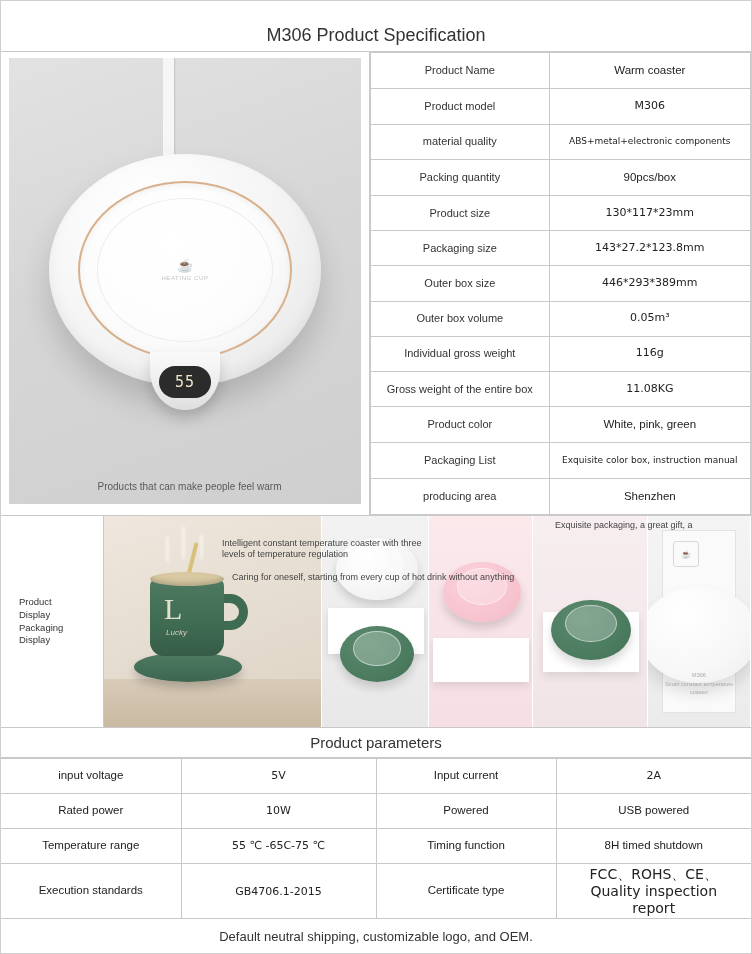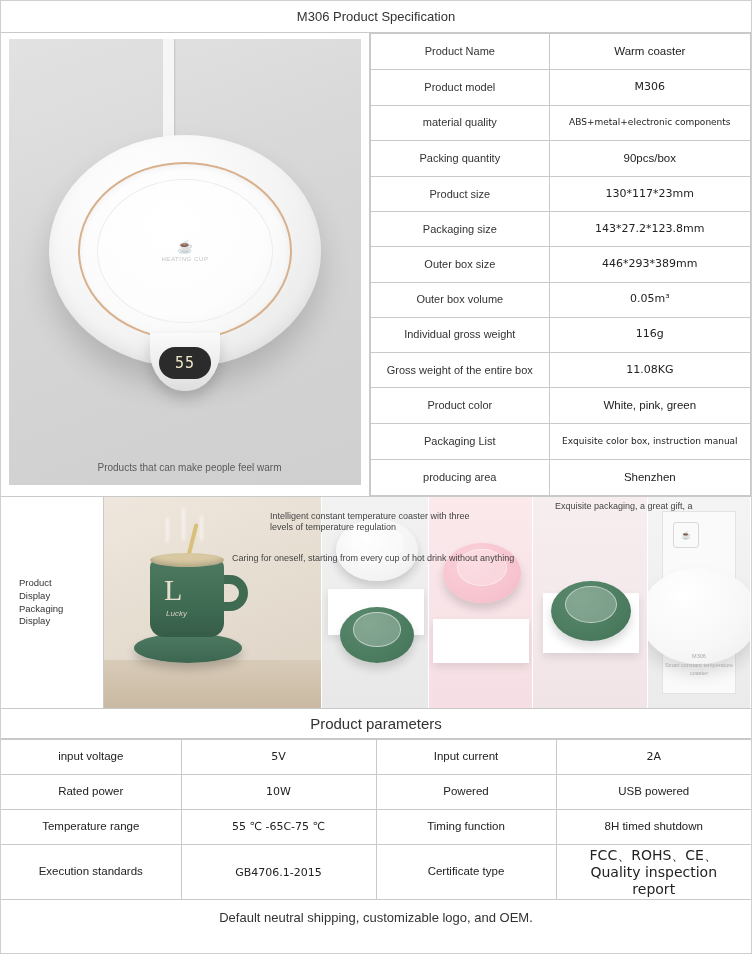--- a/index.html
+++ b/index.html
@@ -18,23 +18,24 @@
     height: 954px;
     border: 1px solid #cfcfcf;
     background: #fff;
   }
   
   .title-bar {
     height: 32px;
     display: flex;
     align-items: center;
     justify-content: center;
-    font-size: 13px;
+    font-size: 18px;
     color: #333;
     border-bottom: 1px solid #c9c9c9;
+    margin-top: 19px;
   }
   
   .top {
     display: flex;
     height: 464px;
     border-bottom: 1px solid #c9c9c9;
   }
   .photo-pane {
     width: 369px;
     padding: 6px 8px 8px 8px;
@@ -265,27 +266,26 @@
   }
   .table-top {
     position: absolute;
     left: 0; right: 0; bottom: 0;
     height: 48px;
     background: linear-gradient(180deg,#d8cbb8 0%, #c9b9a2 100%);
   }
   .overlay-text-a {
     position: absolute;
     left: 118px;
-    top: 14px;
+    top: 22px;
     width: 200px;
     font-size: 9px;
     color: #444;
     line-height: 1.18;
     z-index: 5;
-    margin-left: 48px;
   }
   .overlay-text-b {
     position: absolute;
     left: 128px;
     top: 56px;
     width: 430px;
     font-size: 9px;
     color: #444;
     z-index: 5;
   }

